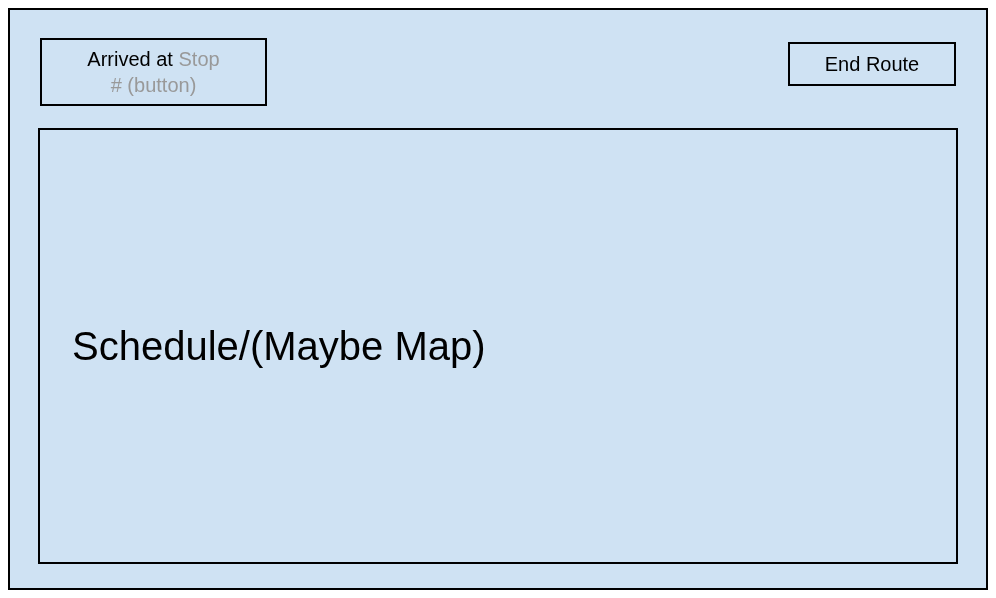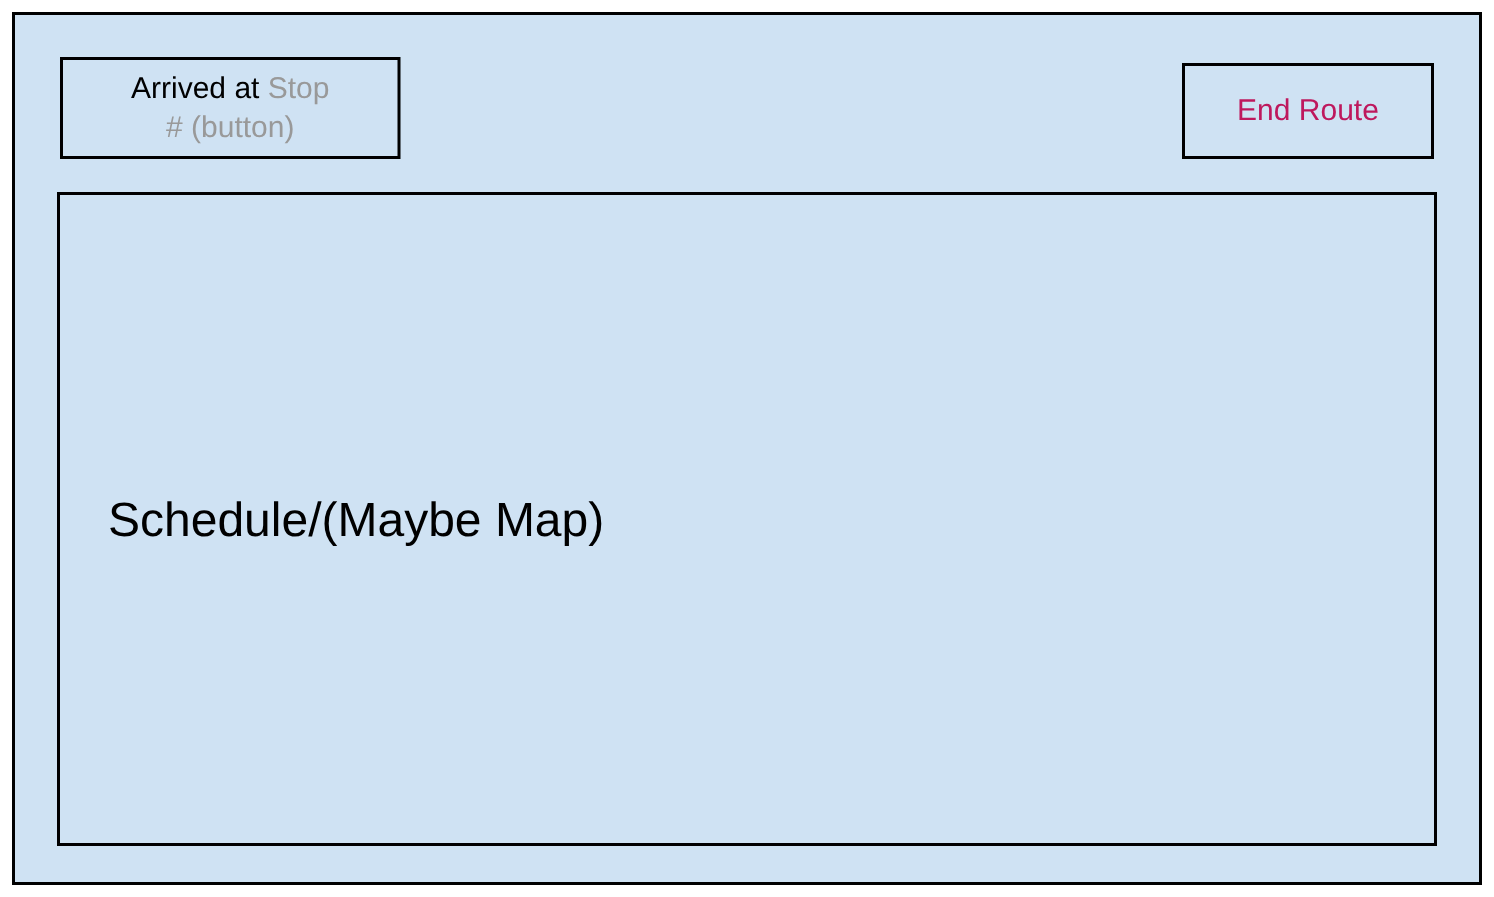--- a/index.html
+++ b/index.html
@@ -49,44 +49,44 @@
       color: #000;
     }
     .arrived-button .placeholder {
       color: #999;
     }
     .end-route-button {
       position: absolute;
       right: 30px;
       top: 32px;
       width: 168px;
-      height: 64px;
+      height: 44px;
       border: 2px solid #000;
       background: #cfe2f3;
       display: flex;
       align-items: center;
       justify-content: center;
       font-size: 20px;
-      color: #be185d;
+      color: #000000;
       cursor: pointer;
     }
     .main-panel {
       position: absolute;
       left: 28px;
       right: 28px;
       top: 118px;
       bottom: 24px;
       border: 2px solid #000;
       background: #cfe2f3;
       display: flex;
       align-items: center;
       padding-left: 32px;
     }
     .main-panel-label {
-      font-size: 32px;
+      font-size: 40px;
       color: #000;
     }
   </style>
 </head>
 <body>
 
 <div class="container">
   <div class="top-bar">
     <div class="arrived-button">
       <span class="line1">

